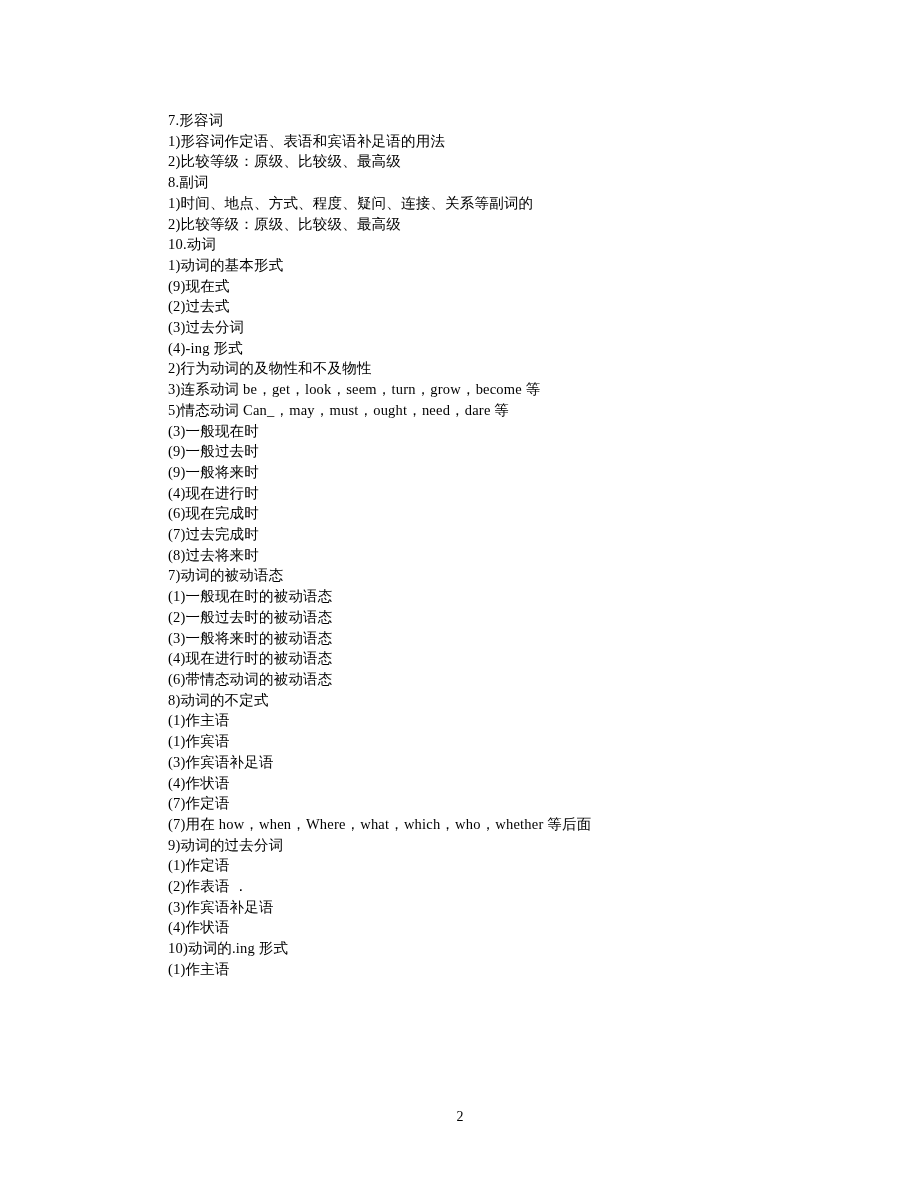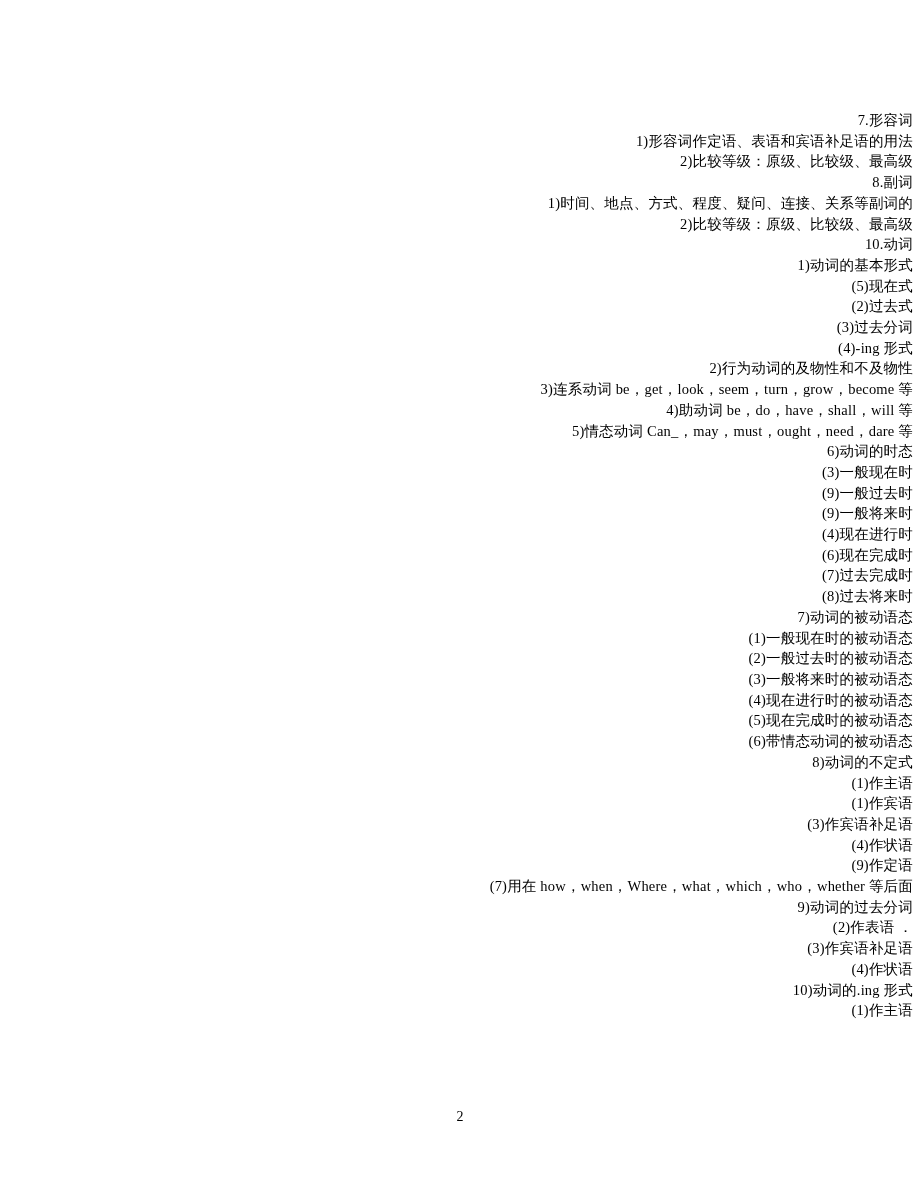--- a/index.html
+++ b/index.html
@@ -11,21 +11,20 @@
     color: #000;
     width: 920px;
     height: 1191px;
     overflow: hidden;
     position: relative;
   }
   .page {
     padding: 110px 7px 0 168px;
     line-height: 20.7px;
     letter-spacing: 0.2px;
-    text-align: right;
   }
   .page p {
     margin: 0;
     white-space: nowrap;
   }
   .pagenum {
     position: absolute;
     width: 100%;
     text-align: center;
     bottom: 66px;
@@ -38,50 +37,48 @@
 
 <div class="page" id="page">
     <p>7.形容词</p>
     <p>1)形容词作定语、表语和宾语补足语的用法</p>
     <p>2)比较等级：原级、比较级、最高级</p>
     <p>8.副词</p>
     <p>1)时间、地点、方式、程度、疑问、连接、关系等副词的</p>
     <p>2)比较等级：原级、比较级、最高级</p>
     <p>10.动词</p>
     <p>1)动词的基本形式</p>
-    <p>(5)现在式</p>
+    <p>(9)现在式</p>
     <p>(2)过去式</p>
     <p>(3)过去分词</p>
     <p>(4)-ing 形式</p>
     <p>2)行为动词的及物性和不及物性</p>
     <p>3)连系动词 be，get，look，seem，turn，grow，become 等</p>
-    <p>4)助动词 be，do，have，shall，will 等</p>
     <p>5)情态动词 Can_，may，must，ought，need，dare 等</p>
-    <p>6)动词的时态</p>
     <p>(3)一般现在时</p>
     <p>(9)一般过去时</p>
     <p>(9)一般将来时</p>
     <p>(4)现在进行时</p>
     <p>(6)现在完成时</p>
     <p>(7)过去完成时</p>
     <p>(8)过去将来时</p>
     <p>7)动词的被动语态</p>
     <p>(1)一般现在时的被动语态</p>
     <p>(2)一般过去时的被动语态</p>
     <p>(3)一般将来时的被动语态</p>
     <p>(4)现在进行时的被动语态</p>
-    <p>(5)现在完成时的被动语态</p>
     <p>(6)带情态动词的被动语态</p>
     <p>8)动词的不定式</p>
     <p>(1)作主语</p>
     <p>(1)作宾语</p>
     <p>(3)作宾语补足语</p>
     <p>(4)作状语</p>
-    <p>(9)作定语</p>
+    <p>(7)作定语</p>
     <p>(7)用在 how，when，Where，what，which，who，whether 等后面</p>
     <p>9)动词的过去分词</p>
+    <p>(1)作定语</p>
     <p>(2)作表语  ．</p>
     <p>(3)作宾语补足语</p>
     <p>(4)作状语</p>
     <p>10)动词的.ing 形式</p>
     <p>(1)作主语</p>
   </div>
 <div class="pagenum">2</div>
 
 </body></html>

